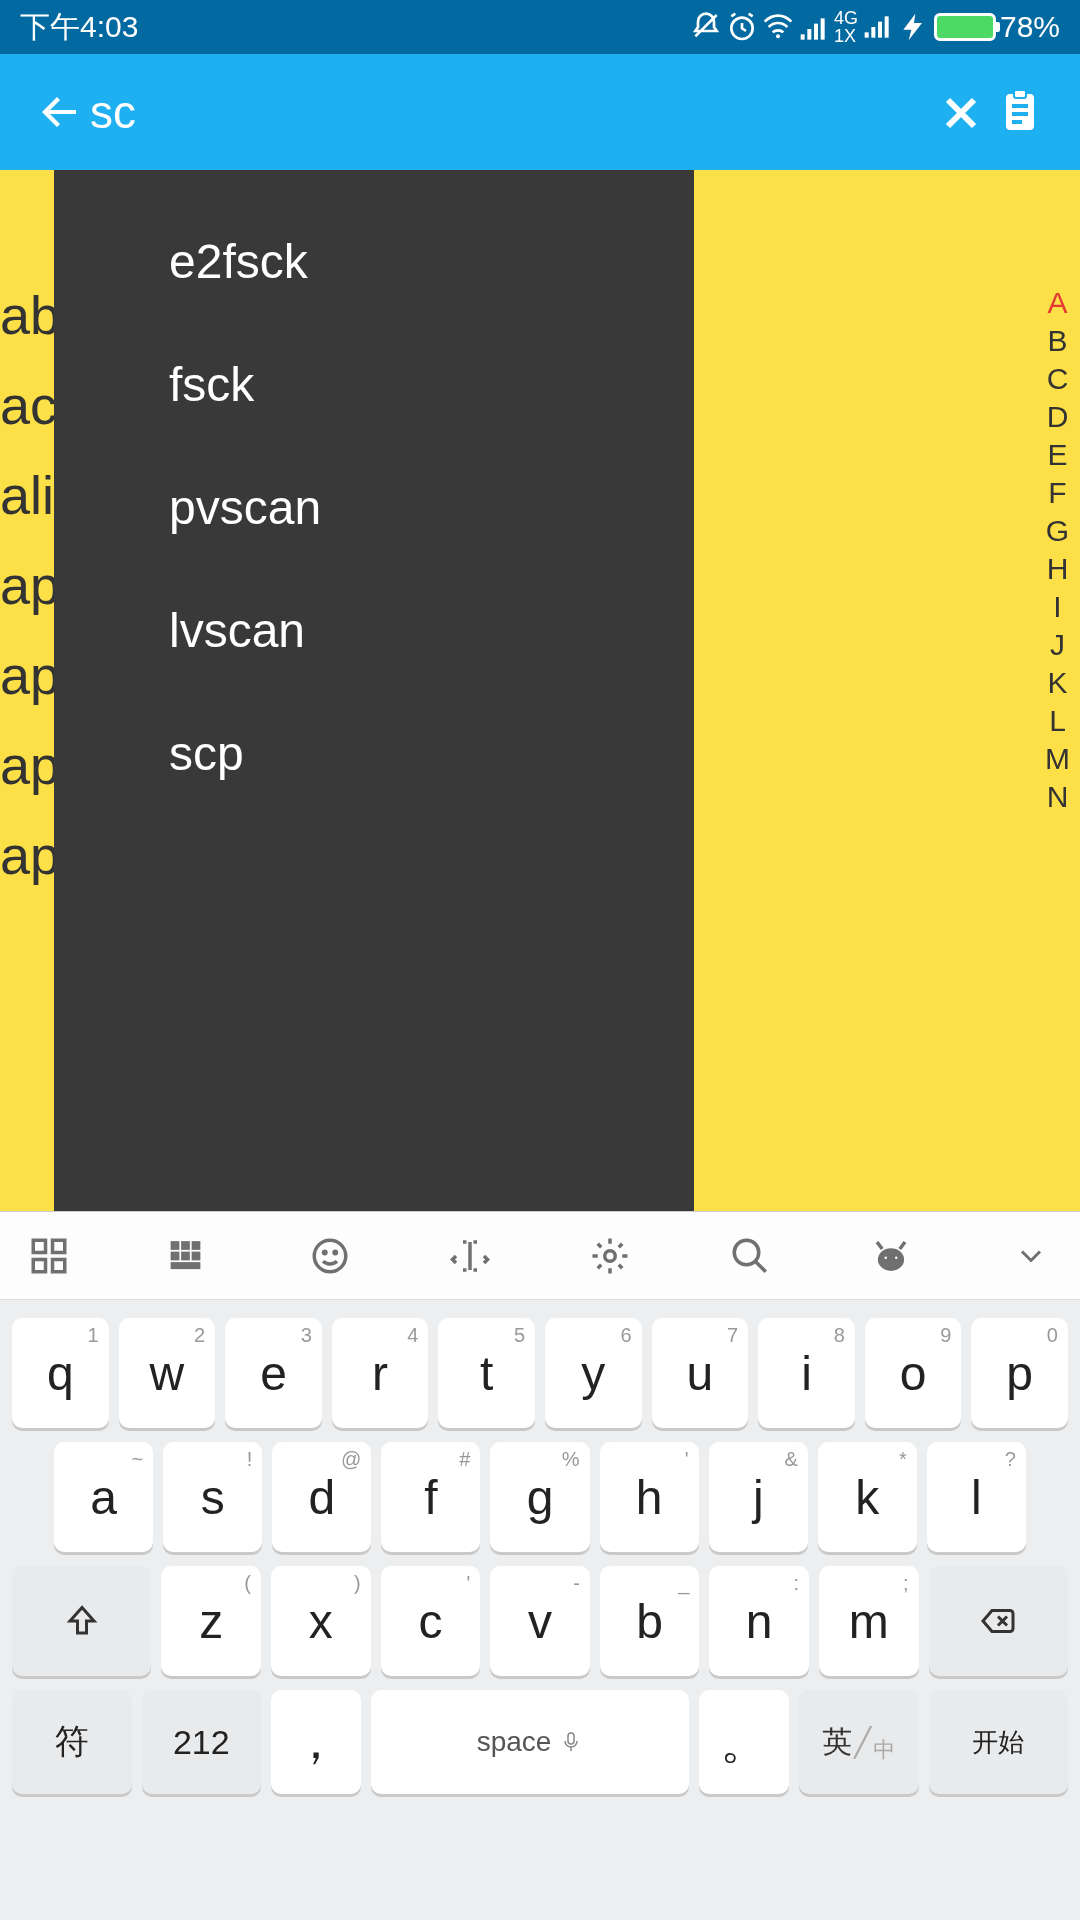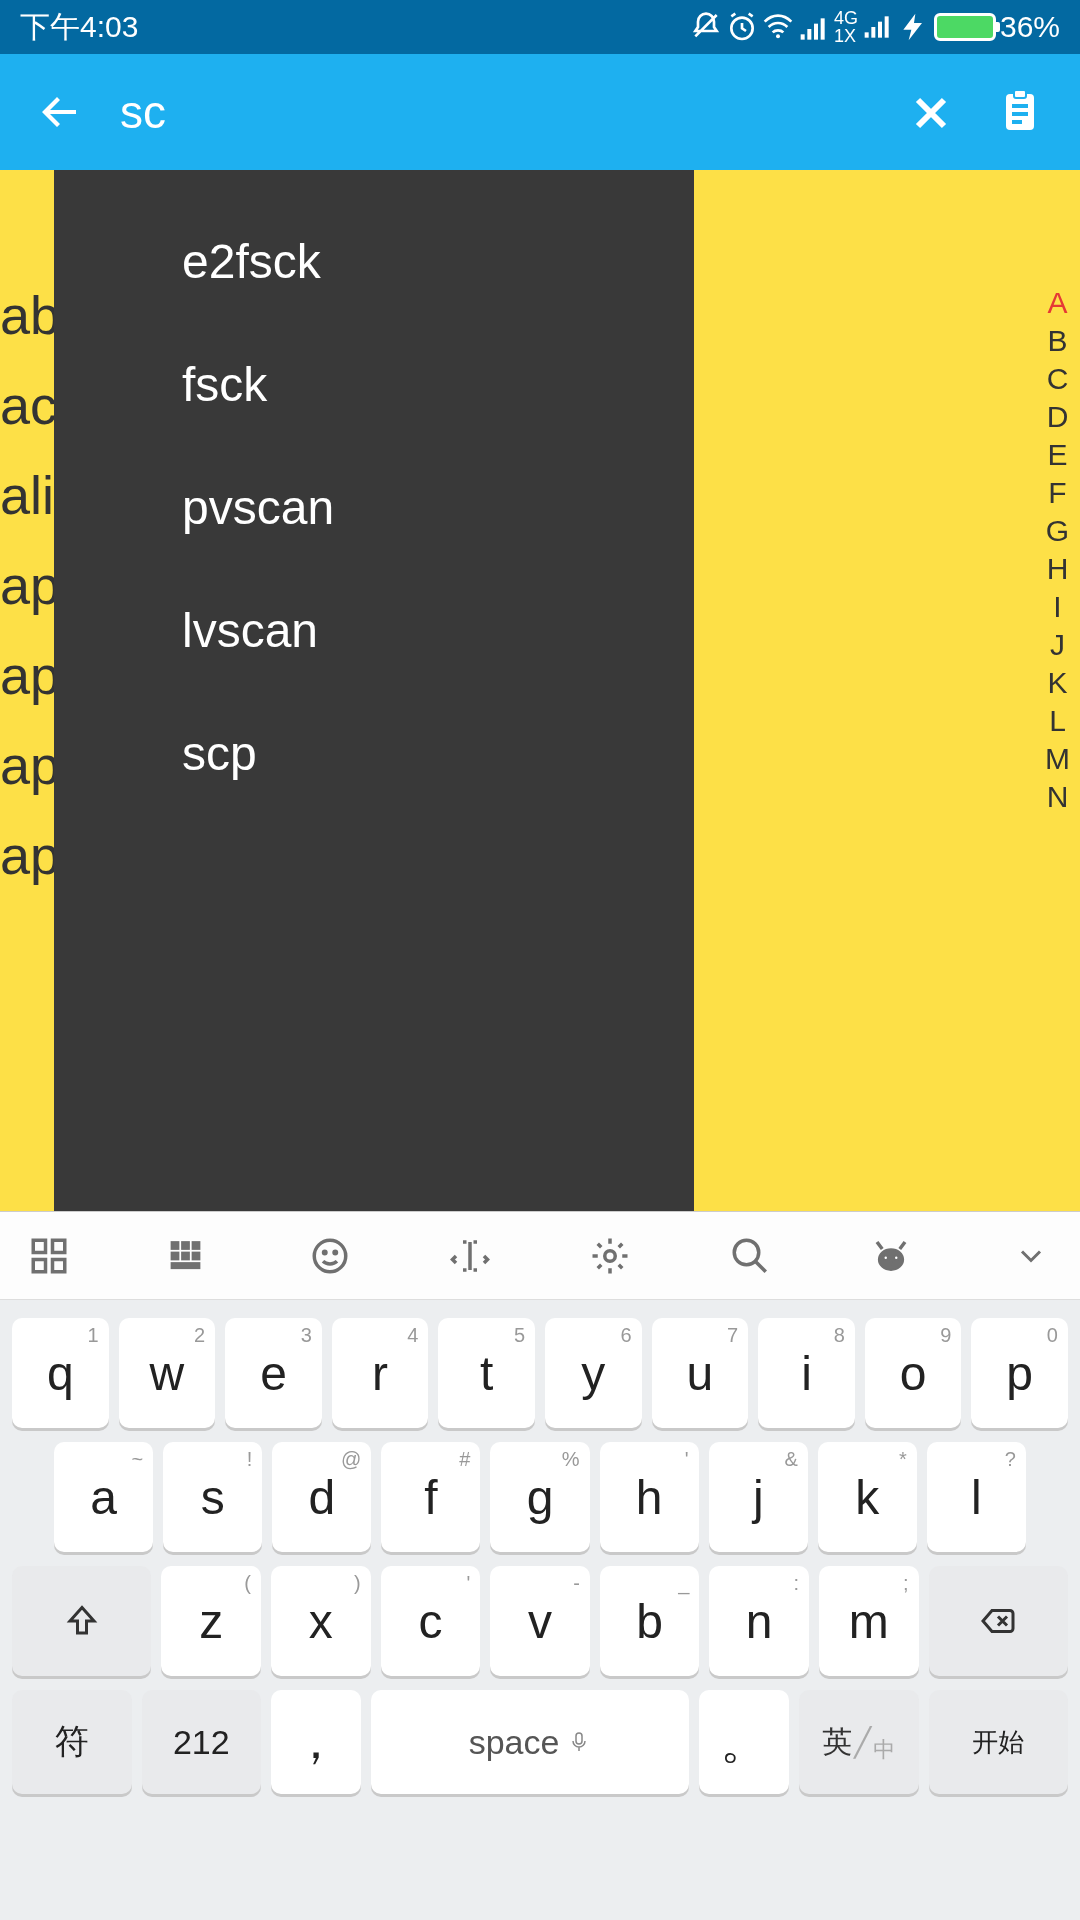--- a/index.html
+++ b/index.html
@@ -7,33 +7,33 @@
   .status-bar { height: 54px; background: #0369a1; color: #fff; display: flex; align-items: center; justify-content: space-between; padding: 0 20px; font-size: 30px; }
   .status-left { font-size: 30px; }
   .status-right { display: flex; align-items: center; gap: 4px; }
   .status-right svg { width: 32px; height: 32px; fill: #fff; }
   .signal-group { display: flex; align-items: flex-end; gap: 4px; }
   .signal-text { font-size: 18px; line-height: 18px; }
   .battery { width: 62px; height: 28px; border: 3px solid #fff; border-radius: 6px; position: relative; background: #4cd964; }
   .battery::after { content: ''; position: absolute; right: -7px; top: 6px; width: 4px; height: 10px; background: #fff; border-radius: 0 2px 2px 0; }
   .pct { font-size: 30px; }
 
-  .app-bar { height: 116px; background: #1eb0f0; display: flex; align-items: center; padding: 0 30px; gap: 30px; color: #fff; }
+  .app-bar { height: 116px; background: #1eb0f0; display: flex; align-items: center; padding: 0 30px; color: #fff; }
   .app-bar svg { fill: #fff; width: 48px; height: 48px; }
   .back-btn { width: 60px; display:flex; align-items:center; justify-content:center;}
   .search-input { flex: 1; font-size: 46px; color: #fff; background: transparent; border: none; outline: none; font-weight: 400;}
   .clear-btn, .clipboard-btn { width: 60px; display:flex; align-items:center; justify-content:center;}
 
   .content { position: relative; height: calc(100% - 54px - 116px - 708px); background: #fde047; }
   .bg-list { position: absolute; left: 0; top: 0; width: 100%; padding-top: 100px; color: #333; }
   .bg-item { font-size: 54px; padding: 14px 0 14px 0; color: #333;}
   .alpha-index { position: absolute; right: 10px; top: 116px; display: flex; flex-direction: column; align-items: center; font-size: 30px; color: #333; gap: 4px; }
   .alpha-index .active { color: #e53935; }
 
-  .dropdown { position: absolute; left: 54px; top: 0; width: 640px; height: 100%; background: #393939; color: #fff; padding: 30px 16px; }
+  .dropdown { position: absolute; left: 54px; top: 0; width: 640px; height: 100%; background: #393939; color: #fff; padding: 30px 3px; }
   .drop-item { font-size: 48px; font-weight: 500; padding: 34px 112px; color: #fff; }
 
   
   .keyboard { position: absolute; bottom: 0; left: 0; width: 100%; height: 708px; background: #eceef0; box-shadow: 0 -1px 0 #ccc; }
   .kb-toolbar { height: 88px; display: flex; align-items: center; justify-content: space-between; padding: 0 24px; background: #fdfdfd; border-bottom: 1px solid #ddd; }
   .kb-toolbar .tb-icon { width: 50px; height: 50px; display:flex; align-items:center; justify-content:center; }
   .kb-toolbar svg { width: 42px; height: 42px; fill: #707070; stroke: #707070; }
 
   .kb-rows { padding: 18px 12px 10px 12px; }
   .kb-row { display: flex; gap: 10px; margin-bottom: 14px; justify-content: center; }
@@ -42,21 +42,21 @@
   .row1 .key { flex: 1; }
   .row2 { padding: 0 42px; }
   .row2 .key { flex: 1; }
   .row3 .key { flex: 1; }
   .row3 .shift, .row3 .bksp { flex: 1.4; background: #e9eaec; }
   .row4 { }
   .row4 .key { height: 104px; }
   .k-sym { flex: 1.2; font-size: 34px; background: #e9eaec;}
   .k-123 { flex: 1.2; font-size: 34px; background: #e9eaec;}
   .k-comma { flex: 0.9; background:#fff;}
-  .k-space { flex: 3.2; font-size: 34px; color: #555; display:flex; flex-direction:row; gap:8px; align-items:center; justify-content:center;text-align:center;}
+  .k-space { flex: 3.2; font-size: 28px; color: #555; display:flex; flex-direction:row; gap:8px; align-items:center; justify-content:center;text-align:center;}
   .k-dot { flex: 0.9; background:#fff;}
   .k-lang { flex: 1.2; background:#e9eaec; font-size:28px; position:relative;}
   .k-lang .lang-txt { position:relative; }
   .k-start { flex: 1.4; background:#e9eaec; font-size: 26px;}
   .mic { width: 24px; height:24px; }
   .chevron-down svg { width: 36px; height: 36px; fill:#707070;}
 </style>
 </head>
 <body>
 
@@ -89,21 +89,21 @@
     <svg viewBox="0 0 24 24" width="28" height="28">
         <rect x="2" y="16" width="3" height="4"></rect>
         <rect x="7" y="12" width="3" height="8"></rect>
         <rect x="12" y="8" width="3" height="12"></rect>
         <rect x="17" y="4" width="3" height="16"></rect>
       </svg>
     <svg viewBox="0 0 24 24" width="20" height="28">
         <path d="M13 2L4 14h6l-2 8 10-13h-6z"></path>
       </svg>
     <div class="battery"></div>
-    <div class="pct">36%</div>
+    <div class="pct">78%</div>
   </div>
 </div>
 
 <div class="app-bar">
   <div class="back-btn">
     <svg viewBox="0 0 24 24">
         <path d="M20 11H7l5-5-1.5-1.5L3 12l7.5 7.5L12 18l-5-5h13z"></path>
       </svg>
   </div>
   <input class="search-input" value="sc" style="">

